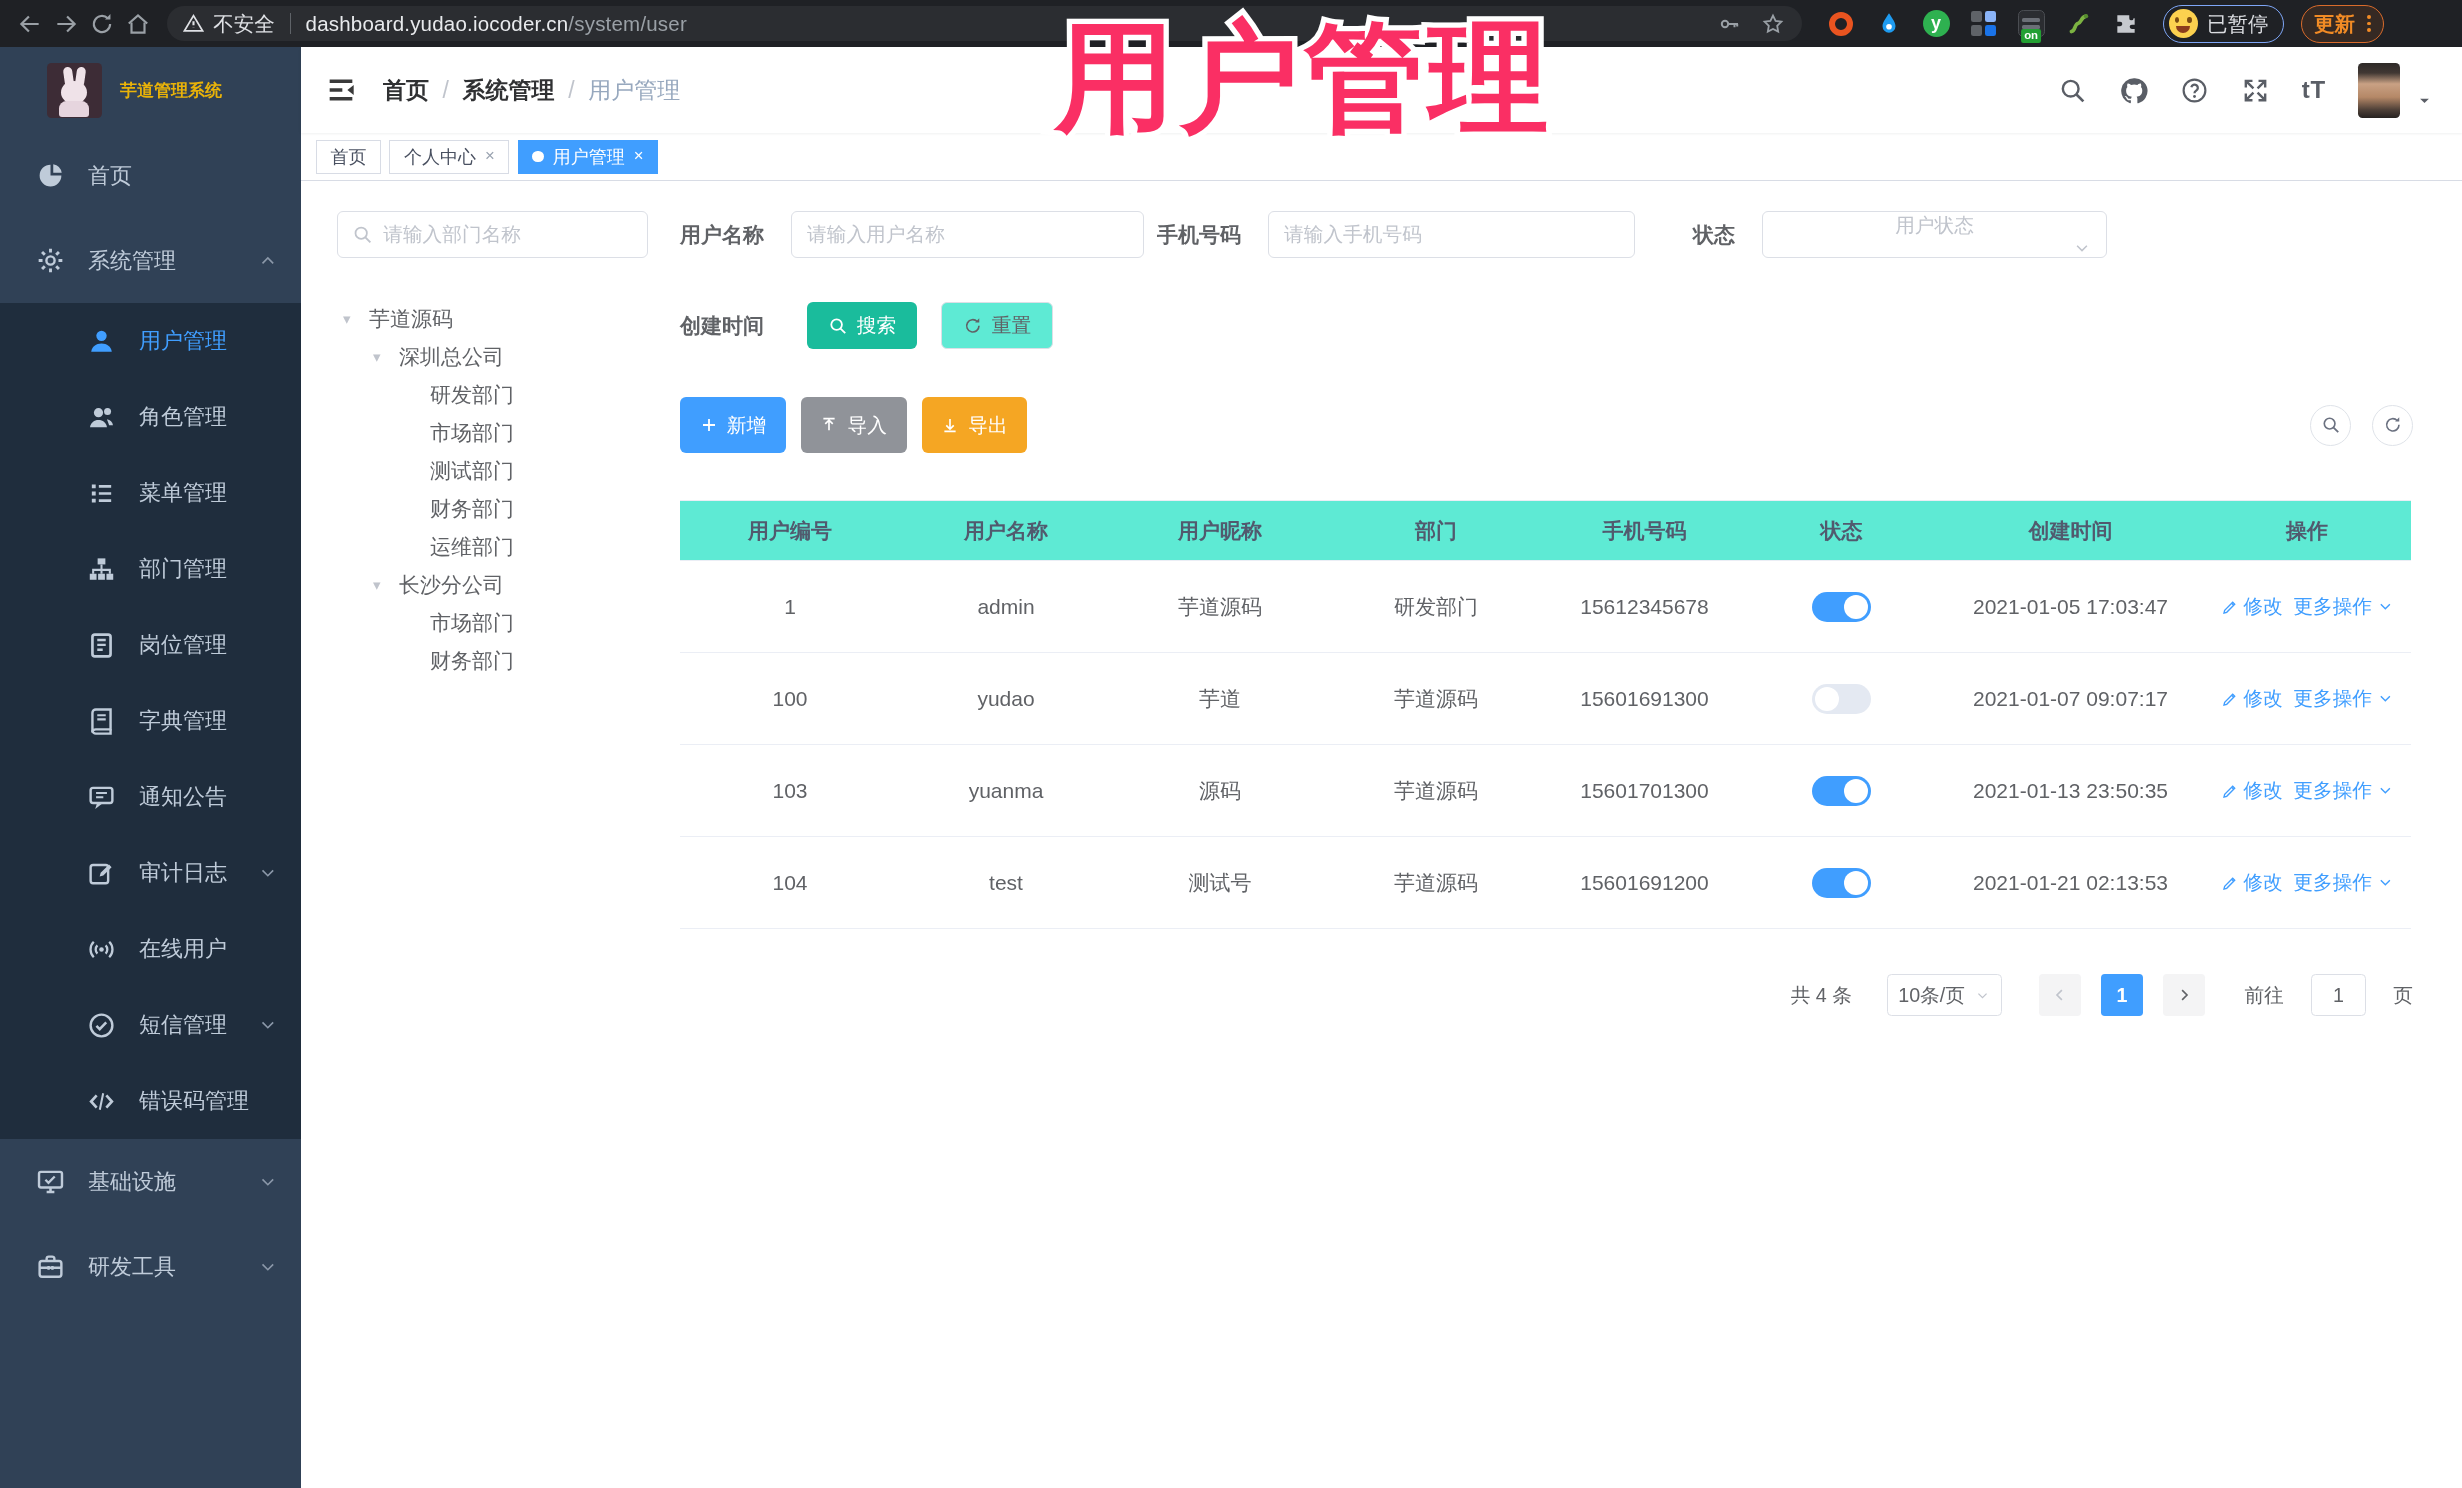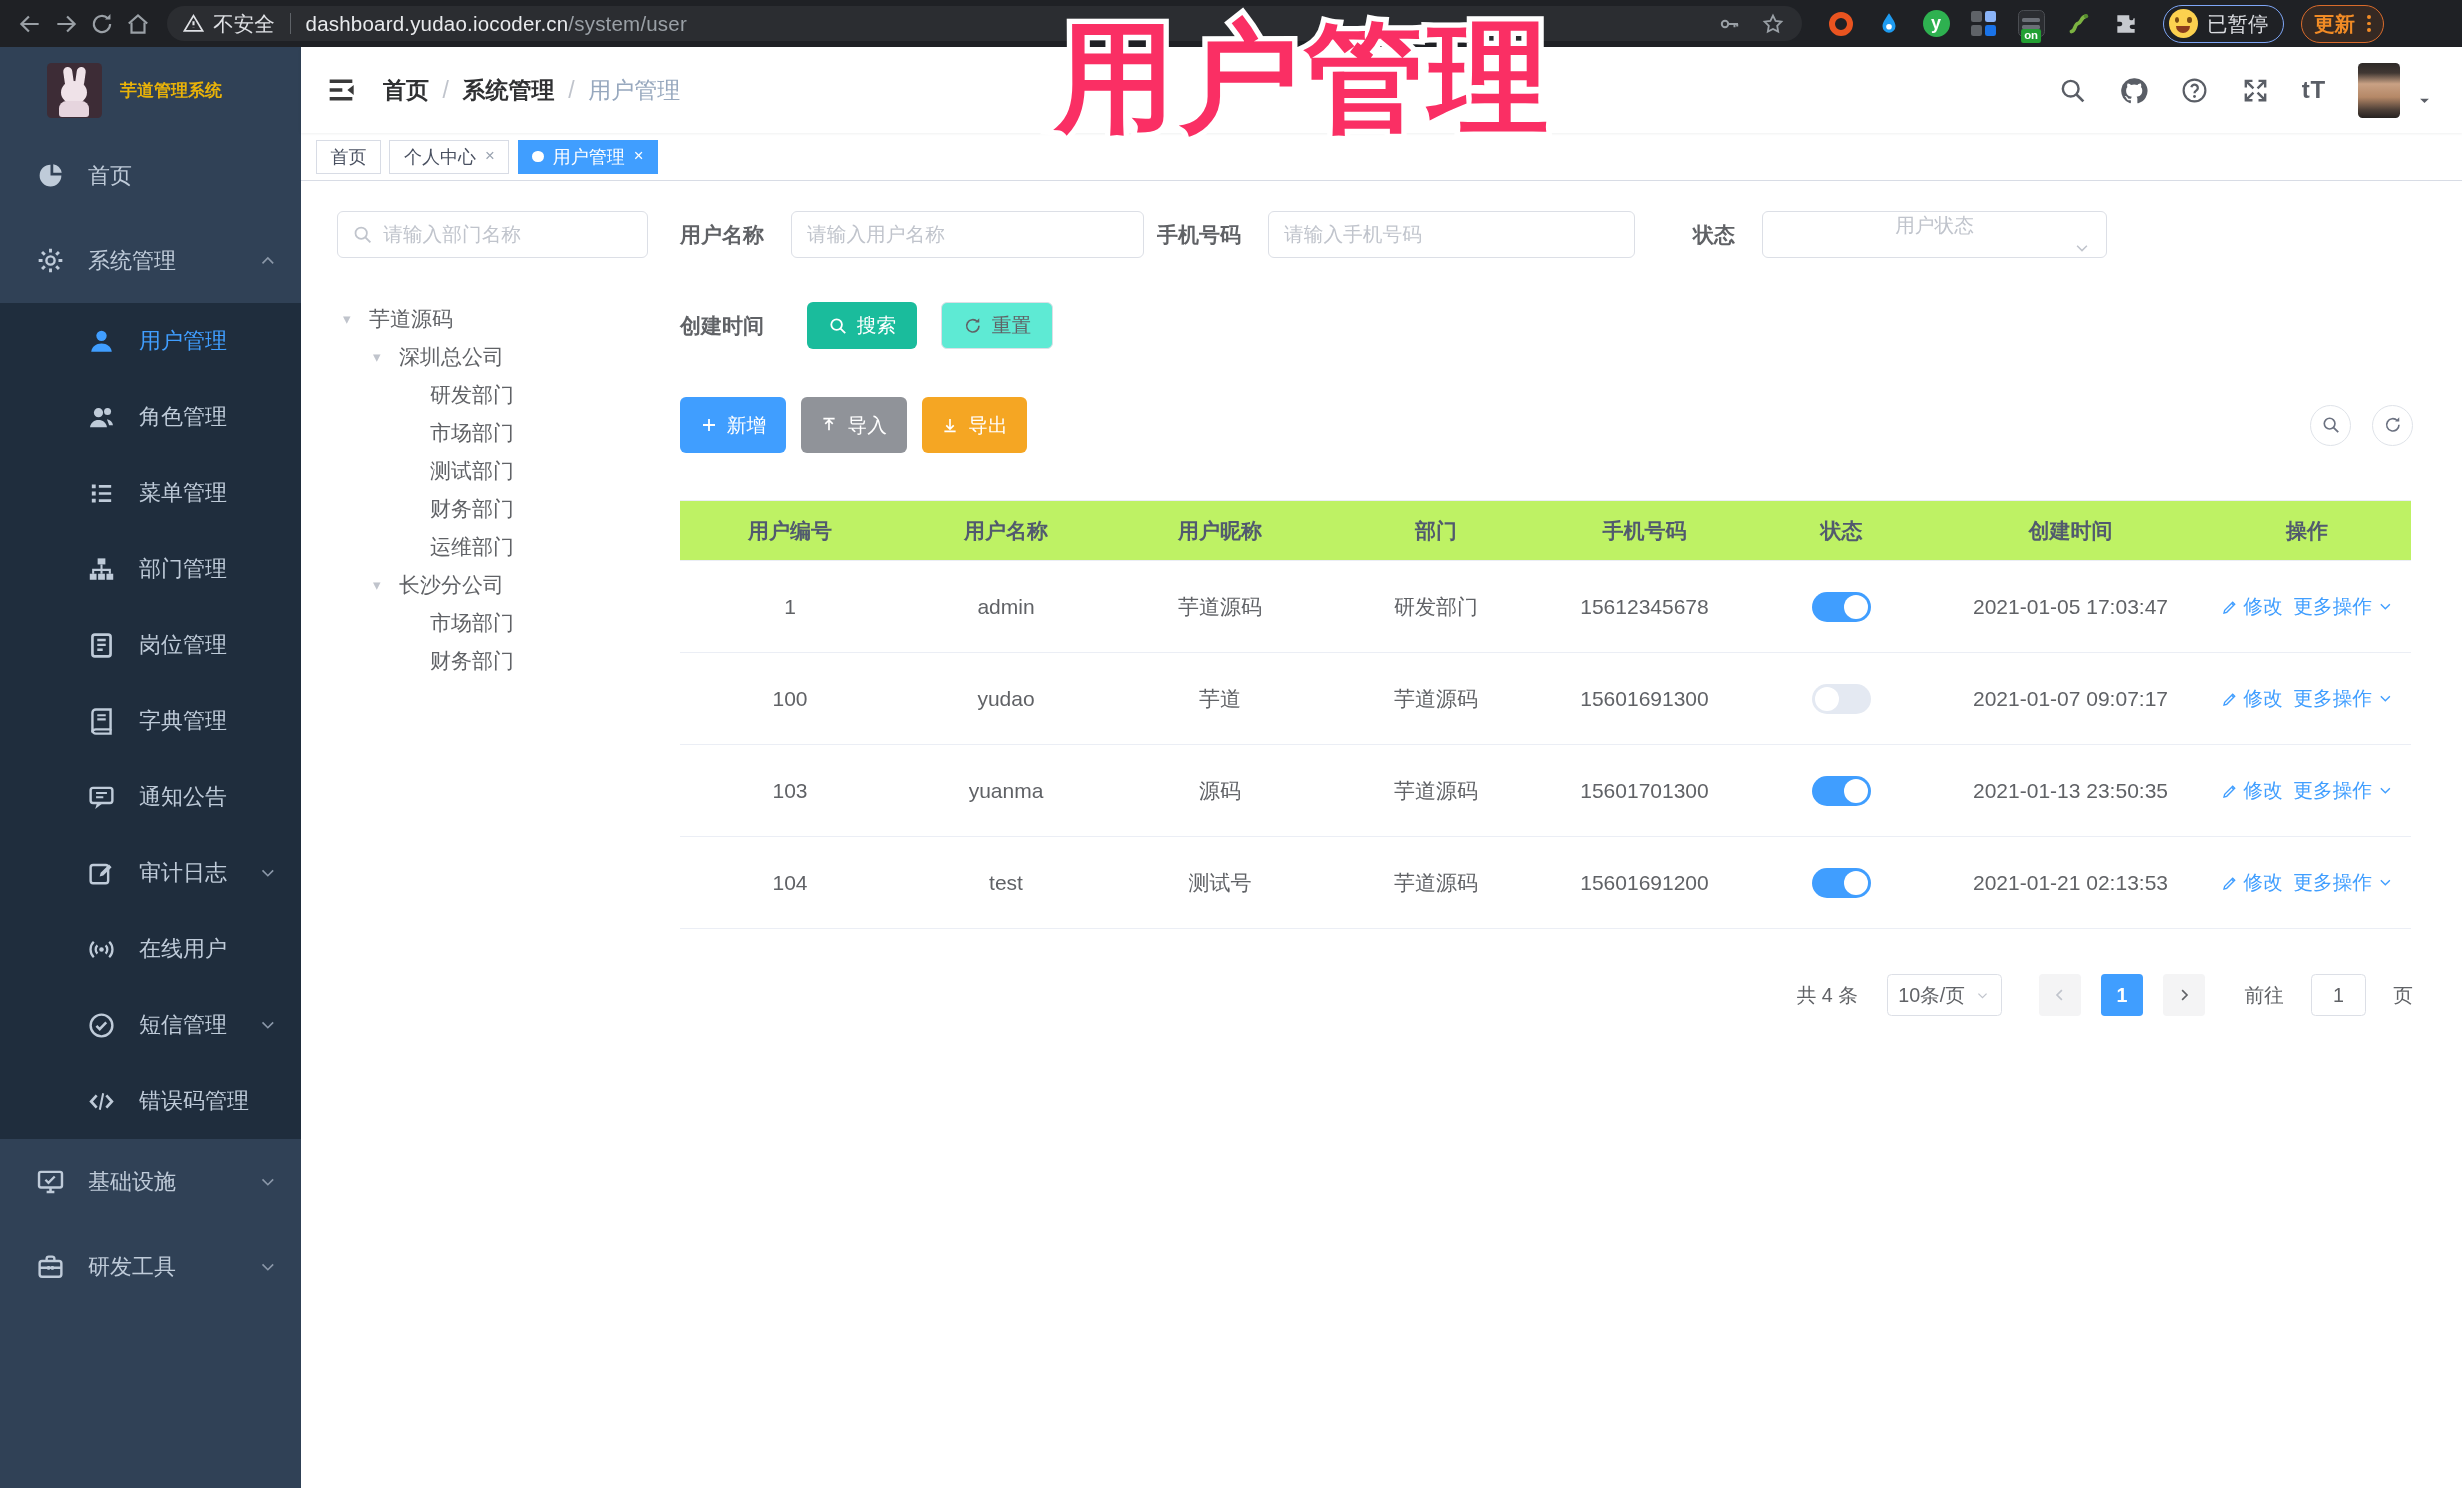--- a/index.html
+++ b/index.html
@@ -126,35 +126,35 @@
   .btn-sm { height:56px; font-size:19.7px; padding:0 19.7px; }
   .btn-add { background:#409eff; color:#fff; }
   .btn-import { background:#909399; color:#fff; }
   .btn-export { background:#f5a623; color:#fff; }
   .tool-right { margin-left:auto; display:flex; gap:21px; }
   .circ { width:41px; height:41px; border-radius:50%; border:0.8px solid #dfe3e9; color:#6b7180;
     display:flex; align-items:center; justify-content:center; background:#fff; cursor:pointer; }
 
   .table { margin-top:47px; width:1731px; }
   .tgrid { display:grid; grid-template-columns:220px 212px 216px 216px 201px 193px 265px 208px; align-items:center; }
-  .thead { height:61px; border-top:0.8px solid #ebeef5; border-bottom:0.8px solid #ebeef5; background:#bef264;margin-top:35px; }
+  .thead { height:61px; border-top:0.8px solid #ebeef5; border-bottom:0.8px solid #ebeef5; background:#5eead4;margin-top:35px; }
   .th { font-size:21px; font-weight:bold; color:#515a6e; text-align:center; }
   .trow { height:92px; border-bottom:0.8px solid #ebeef5; }
   .td { font-size:21px; color:#606266; text-align:center; }
   .toggle { width:59px; height:30px; border-radius:15px; background:#e4e9f2; position:relative; margin:0 auto; cursor:pointer; }
   .toggle .knob { position:absolute; top:3px; left:3px; width:24px; height:24px; border-radius:50%; background:#fff; }
   .toggle.on { background:#409eff; }
   .toggle.on .knob { left:auto; right:3px; }
   .actions { display:flex; align-items:center; justify-content:center; gap:10.6px; color:#409eff; font-size:19.7px; }
   .actions .lnk { display:inline-flex; align-items:center; gap:4.5px; cursor:pointer; white-space:nowrap; }
 
   .pager { margin-top:45px; display:flex; align-items:center; justify-content:flex-end; gap:16.7px;
     font-size:19.7px; color:#606266; }
   .psel { width:115px; height:42px; border:0.8px solid #dcdfe6; border-radius:4.5px; display:flex; align-items:center;
-    padding:0 10.6px; color:#606266; margin-left:12px; }
+    padding:0 10.6px; color:#606266; margin-left:18px; }
   .psel .chev { margin-left:auto; color:#c0c4cc; }
   .pbtn { width:42px; height:42px; border-radius:3.8px; background:#f4f4f5; display:flex; align-items:center;
     justify-content:center; cursor:pointer; margin-left:3px; }
   .pbtn.prev { color:#c0c4cc; margin-left:21px; }
   .pbtn.next { color:#606266; }
   .pcur { width:42px; height:42px; border-radius:3.8px; background:#409eff; color:#fff; display:flex;
     align-items:center; justify-content:center; font-weight:bold; margin-left:3px; }
   .goto { margin-left:23px; }
   .ginput { width:55px; height:42px; border:0.8px solid #dcdfe6; border-radius:4.5px; text-align:center;
     font-size:19.7px; color:#606266; margin:0 10.6px; font-family:inherit; }

